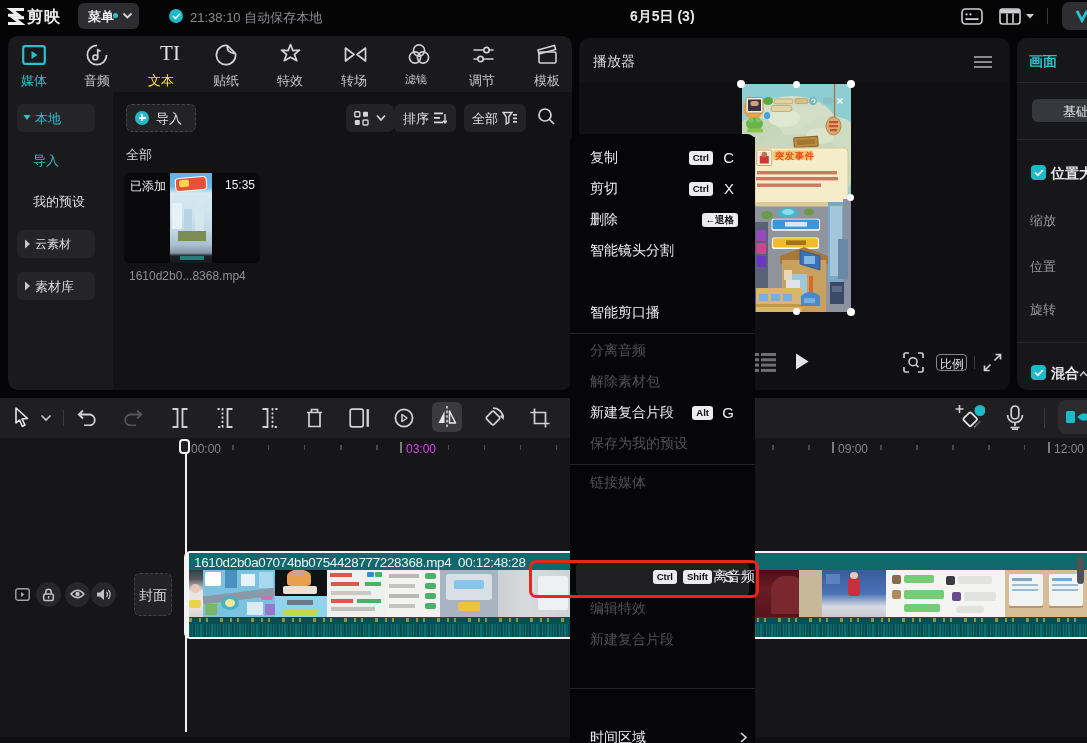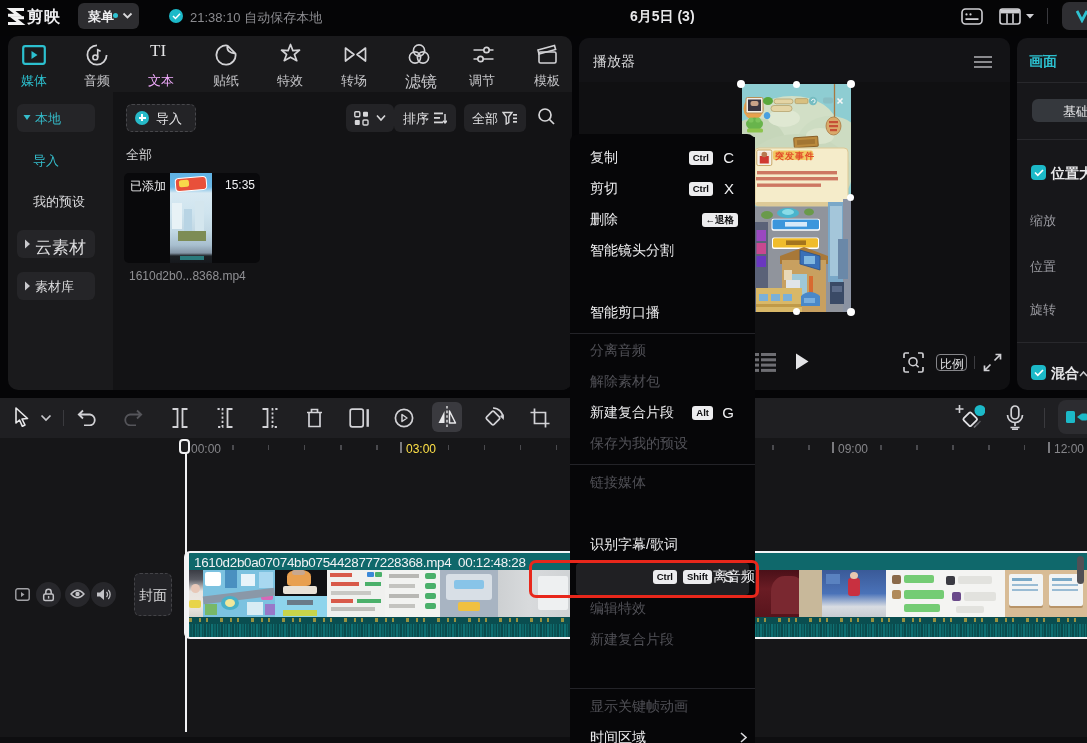--- a/index.html
+++ b/index.html
@@ -76,22 +76,22 @@
     </svg>
     <div class="abs" style="left:13px;top:36px;font-size:13px;color:#2cc0cf;">媒体</div>
 
     <svg class="abs" style="left:78px;top:8px;" width="22" height="22" viewBox="0 0 22 22">
       <path d="M11 1.4 A 9.6 9.6 0 1 0 20.6 11" stroke="#d2d2d5" stroke-width="1.8" fill="none"></path>
       <circle cx="9.3" cy="13.4" r="2.4" stroke="#d2d2d5" stroke-width="1.6" fill="none"></circle>
       <path d="M11.7 13.4 L11.7 5.8 L14.6 7.3" stroke="#d2d2d5" stroke-width="1.6" fill="none"></path>
     </svg>
     <div class="abs" style="left:76px;top:36px;font-size:13px;color:#c6c6c9;">音频</div>
 
-    <div class="abs" style="left:142px;top:5px;width:40px;height:26px;font-family:'Liberation Serif',serif;font-size:17px;color:#e2e2e4;">TI</div>
-    <div class="abs" style="left:140px;top:36px;font-size:13px;color:#f0abfc;">文本</div>
+    <div class="abs" style="left:142px;top:5px;width:40px;height:26px;font-family:'Liberation Serif',serif;font-size:21px;color:#e2e2e4;text-align:center;">TI</div>
+    <div class="abs" style="left:140px;top:36px;font-size:13px;color:#fde047;">文本</div>
 
     <svg class="abs" style="left:207px;top:8px;" width="22" height="22" viewBox="0 0 22 22">
       <path d="M12.5 1.6 A 9.6 9.6 0 1 0 20.5 9.6 L 12.5 1.6 Q 11 8.5 20.5 9.6" stroke="#d2d2d5" stroke-width="1.8" fill="none" stroke-linejoin="round"></path>
     </svg>
     <div class="abs" style="left:205px;top:36px;font-size:13px;color:#c6c6c9;">贴纸</div>
 
     <svg class="abs" style="left:271px;top:7px;" width="23" height="23" viewBox="0 0 23 23">
       <path d="M11.5 1.5 L13.9 7.6 L20.5 7.2 L15.4 11.5 L17.8 17.7 L11.5 14.2 L5.2 17.7 L7.6 11.5 L2.5 7.2 L9.1 7.6 Z" stroke="#d2d2d5" stroke-width="1.7" fill="none" stroke-linejoin="round"></path>
     </svg>
     <div class="abs" style="left:269px;top:36px;font-size:13px;color:#c6c6c9;">特效</div>
@@ -99,21 +99,21 @@
     <svg class="abs" style="left:336px;top:10px;" width="23" height="17" viewBox="0 0 23 17">
       <path d="M1.5 2 L10 8.5 L1.5 15 Z M21.5 2 L13 8.5 L21.5 15 Z" stroke="#d2d2d5" stroke-width="1.7" fill="none" stroke-linejoin="round"></path>
     </svg>
     <div class="abs" style="left:333px;top:36px;font-size:13px;color:#c6c6c9;">转场</div>
 
     <svg class="abs" style="left:400px;top:7px;" width="22" height="23" viewBox="0 0 22 23">
       <circle cx="11" cy="7.5" r="5.6" stroke="#d2d2d5" stroke-width="1.6" fill="none"></circle>
       <circle cx="7" cy="14.5" r="5.6" stroke="#d2d2d5" stroke-width="1.6" fill="none"></circle>
       <circle cx="15" cy="14.5" r="5.6" stroke="#d2d2d5" stroke-width="1.6" fill="none"></circle>
     </svg>
-    <div class="abs" style="left:397px;top:36px;font-size:16px;color:#c6c6c9;">滤镜</div>
+    <div class="abs" style="left:397px;top:36px;font-size:11px;color:#c6c6c9;">滤镜</div>
 
     <svg class="abs" style="left:464px;top:8px;" width="23" height="21" viewBox="0 0 23 21">
       <path d="M1.5 6 L21.5 6 M1.5 15 L21.5 15" stroke="#d2d2d5" stroke-width="1.7"></path>
       <circle cx="14.5" cy="6" r="2.7" fill="#1a1a1c" stroke="#d2d2d5" stroke-width="1.7"></circle>
       <circle cx="8.5" cy="15" r="2.7" fill="#1a1a1c" stroke="#d2d2d5" stroke-width="1.7"></circle>
     </svg>
     <div class="abs" style="left:461px;top:36px;font-size:13px;color:#c6c6c9;">调节</div>
 
     <svg class="abs" style="left:528px;top:7px;" width="22" height="22" viewBox="0 0 22 22">
       <path d="M2 7 L18.5 2.5 L19.6 6.5 L3 11 Z" stroke="#d2d2d5" stroke-width="1.6" fill="none"></path>
@@ -125,21 +125,21 @@
     <svg class="abs" style="left:15px;top:78px;" width="8" height="7" viewBox="0 0 8 7">
         <path d="M0.5 1 L7.5 1 L4 6" fill="#35bdcb"></path>
       </svg>
     <div class="abs" style="left:27px;top:74px;font-size:13px;color:#35bdcb;">本地</div>
     <div class="abs" style="left:25px;top:116px;font-size:13px;color:#35bdcb;">导入</div>
     <div class="abs" style="left:25px;top:157px;font-size:13px;color:#dcdcde;">我的预设</div>
     <div class="abs" style="left:9px;top:194px;width:78px;height:28px;background:#252528;border-radius:6px;"></div>
     <svg class="abs" style="left:16px;top:203px;" width="7" height="10" viewBox="0 0 7 10">
         <path d="M1 0.5 L6 5 L1 9.5" fill="#c8c8cc"></path>
       </svg>
-    <div class="abs" style="left:27px;top:200px;font-size:17px;color:#dcdcde;">云素材</div>
+    <div class="abs" style="left:27px;top:200px;font-size:12px;color:#dcdcde;">云素材</div>
     <div class="abs" style="left:9px;top:236px;width:78px;height:28px;background:#252528;border-radius:6px;"></div>
     <svg class="abs" style="left:16px;top:245px;" width="7" height="10" viewBox="0 0 7 10">
         <path d="M1 0.5 L6 5 L1 9.5" fill="#c8c8cc"></path>
       </svg>
     <div class="abs" style="left:27px;top:242px;font-size:13px;color:#dcdcde;">素材库</div>
 
     <div class="abs" style="left:118px;top:68px;width:70px;height:28px;background:#232326;border:1px dashed #47474b;border-radius:6px;box-sizing:border-box;"></div>
     <div class="abs" style="left:127px;top:75px;width:14px;height:14px;border-radius:50%;background:#27bac9;"></div>
     <div class="abs" style="left:130.5px;top:80.5px;width:7px;height:2.6px;background:#fff;"></div>
     <div class="abs" style="left:132.7px;top:78.3px;width:2.6px;height:7px;background:#fff;"></div>
@@ -448,21 +448,21 @@
         <rect x="0" y="2" width="9" height="12" rx="1.5" fill="#1cb9c8"></rect>
         <path d="M11 8 L15 5 L15 11 Z" fill="#1cb9c8"></path>
         <rect x="15" y="4.5" width="6" height="7" rx="1" fill="#1cb9c8"></rect>
       </svg>
     </div>
 
     <div class="abs" style="left:196px;top:47px;width:891px;height:5px;background:repeating-linear-gradient(90deg,#4a4a4e 0 1.5px,transparent 1.5px 36px);"></div>
     <div class="abs" style="left:189px;top:44px;font-size:12px;color:#86868a;background:#161618;padding:0 2px;white-space:nowrap;">00:00</div>
     <div class="abs" style="left:400px;top:44px;width:32px;height:13px;background:#161618;"></div>
     <div class="abs" style="left:400px;top:44px;width:1.5px;height:11px;background:#7a7a7e;"></div>
-    <div class="abs" style="left:406px;top:44px;font-size:12px;color:#fde047;white-space:nowrap;">03:00</div>
+    <div class="abs" style="left:406px;top:44px;font-size:12px;color:#d946ef;white-space:nowrap;">03:00</div>
     <div class="abs" style="left:616px;top:44px;width:1.5px;height:11px;background:#7a7a7e;"></div>
     <div class="abs" style="left:622px;top:44px;font-size:12px;color:#86868a;white-space:nowrap;">06:00</div>
     <div class="abs" style="left:832px;top:44px;width:32px;height:13px;background:#161618;"></div>
     <div class="abs" style="left:832px;top:44px;width:1.5px;height:11px;background:#7a7a7e;"></div>
     <div class="abs" style="left:838px;top:44px;font-size:12px;color:#86868a;white-space:nowrap;">09:00</div>
     <div class="abs" style="left:1048px;top:44px;width:32px;height:13px;background:#161618;"></div>
     <div class="abs" style="left:1048px;top:44px;width:1.5px;height:11px;background:#7a7a7e;"></div>
     <div class="abs" style="left:1054px;top:44px;font-size:12px;color:#86868a;white-space:nowrap;">12:00</div>
 
     <svg class="abs" style="left:15px;top:190px;" width="15" height="13" viewBox="0 0 15 13">
@@ -613,27 +613,25 @@
     <div class="mrow" style="top:70px;">删除<span class="kbd" style="right:17px;">←退格</span></div>
     <div class="mrow" style="top:101px;">智能镜头分割</div>
     <div class="mrow" style="top:163px;">智能剪口播</div>
     <div class="msep" style="top:199px;"></div>
     <div class="mrow dis" style="top:201px;">分离音频</div>
     <div class="mrow dis" style="top:232px;">解除素材包</div>
     <div class="mrow" style="top:263px;">新建复合片段<span class="kbd" style="right:42px;">Alt</span><span class="klt">G</span></div>
     <div class="mrow dis" style="top:294px;">保存为我的预设</div>
     <div class="msep" style="top:330px;"></div>
     <div class="mrow dis" style="top:333px;">链接媒体</div>
-    <div class="mrow" style="top:395px;">识别字幕/歌词</div>
     <div class="abs" style="left:6px;top:429px;width:173px;height:32px;background:#202023;border-radius:4px;"></div>
     <div class="mrow" style="top:427px;text-align:right;">分离音频<span class="kbd" style="right:78px;">Ctrl</span><span class="kbd" style="right:43px;">Shift</span><span class="klt">S</span></div>
     <div class="mrow dis" style="top:459px;">编辑特效</div>
     <div class="mrow dis" style="top:490px;">新建复合片段</div>
     <div class="msep" style="top:554px;"></div>
-    <div class="mrow dis" style="top:557px;">显示关键帧动画</div>
     <div class="mrow" style="top:588px;">时间区域<svg class="marr" width="7" height="11" viewBox="0 0 7 11">
           <path d="M1 1 L6 5.5 L1 10" stroke="#d8d8dc" stroke-width="1.6" fill="none"></path>
         </svg></div>
   </div>
 
   <div class="abs" id="redbox" style="left:529px;top:560px;width:224px;height:32px;border:3px solid #e8271b;border-radius:7px;"></div>
 
 </div>
 
 </body></html>

